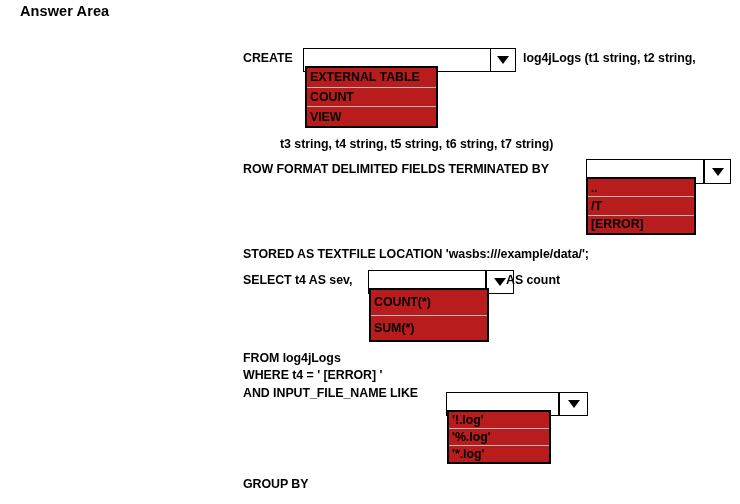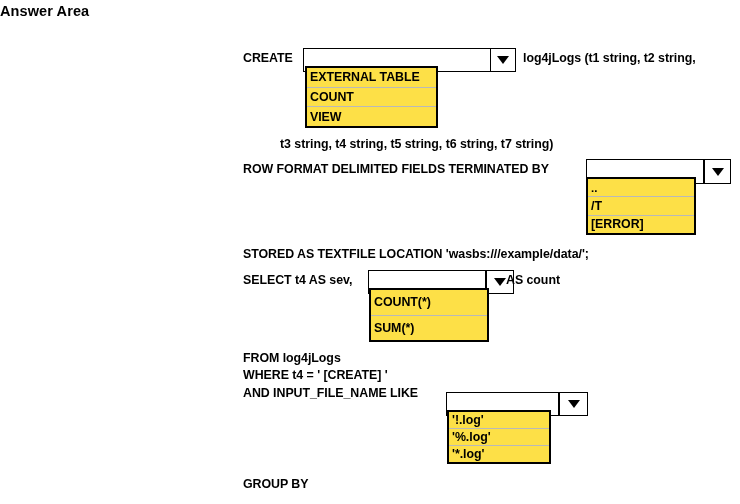--- a/index.html
+++ b/index.html
@@ -17,21 +17,21 @@
   }
   .stage {
     position: absolute;
     left: 0; top: 0;
     width: 740px;
     height: 504px;
   }
   
   .page-title {
     position: absolute;
-    left: 0;
+    left: 20px;
     top: 3px;
     font-size: 14.5px;
     font-weight: bold;
     letter-spacing: 0.1px;
     white-space: nowrap;
   }
   
   .qline {
     position: absolute;
     font-size: 12.4px;
@@ -58,21 +58,21 @@
   .arrow-glyph {
     width: 0;
     height: 0;
     border-left: 6px solid transparent;
     border-right: 6px solid transparent;
     border-top: 8px solid #000000;
   }
   
   .combo-list {
     position: absolute;
-    background: #fde047;
+    background: #b91c1c;
     border: 2.6px solid #000000;
     box-sizing: border-box;
     z-index: 5;
     display: flex;
     flex-direction: column;
   }
   .combo-option {
     flex: 1 1 0;
     display: flex;
     align-items: center;
@@ -139,21 +139,21 @@
 
   <div class="qline" style="left:506px; top:273px;text-align:center;">AS count</div>
 
   <div class="combo-list" style="left:369px; top:288px; width:120px; height:54px;">
     <div class="combo-option">COUNT(*)</div>
     <div class="combo-option">SUM(*)</div>
   </div>
 
   <div class="qline" style="left:243px; top:351px;">FROM log4jLogs</div>
 
-  <div class="qline" style="left:243px; top:368px;">WHERE t4 = ' [CREATE] '</div>
+  <div class="qline" style="left:243px; top:368px;">WHERE t4 = ' [ERROR] '</div>
 
   <div class="qline" style="left:243px; top:386px;">AND INPUT_FILE_NAME LIKE</div>
 
   <div class="combo-field" style="left:446px; top:392px; width:113px; height:24px;"></div>
   <div class="combo-arrowbtn" style="left:559px; top:392px; width:29px; height:24px;">
     <span class="arrow-glyph"></span>
   </div>
 
   <div class="combo-list" style="left:447px; top:410px; width:104px; height:54px;">
     <div class="combo-option">'!.log'</div>

